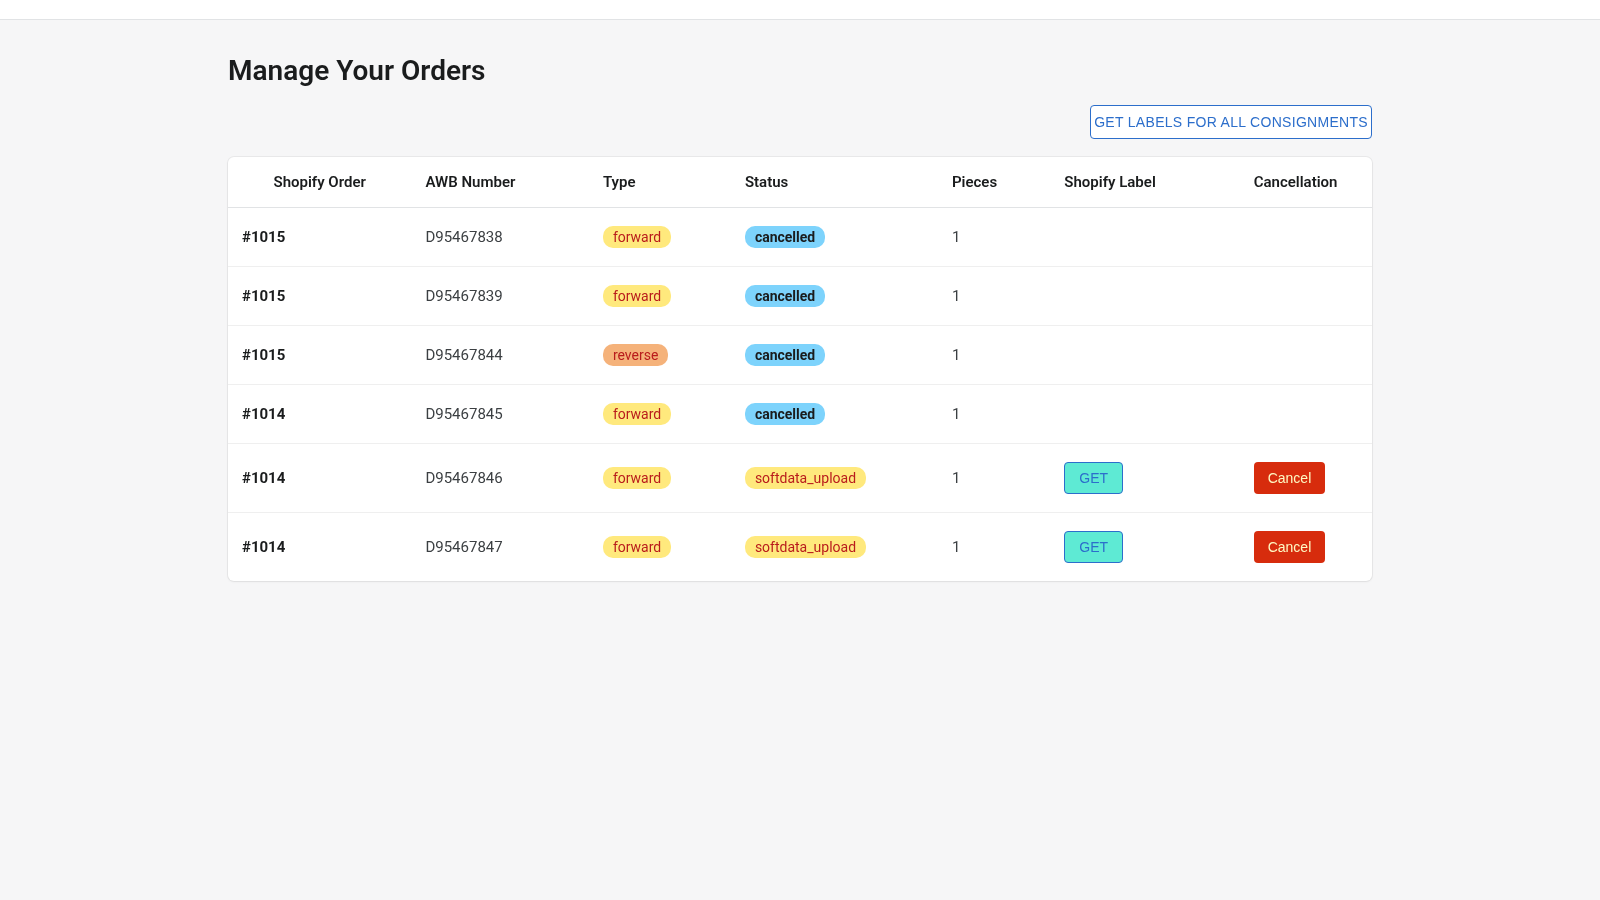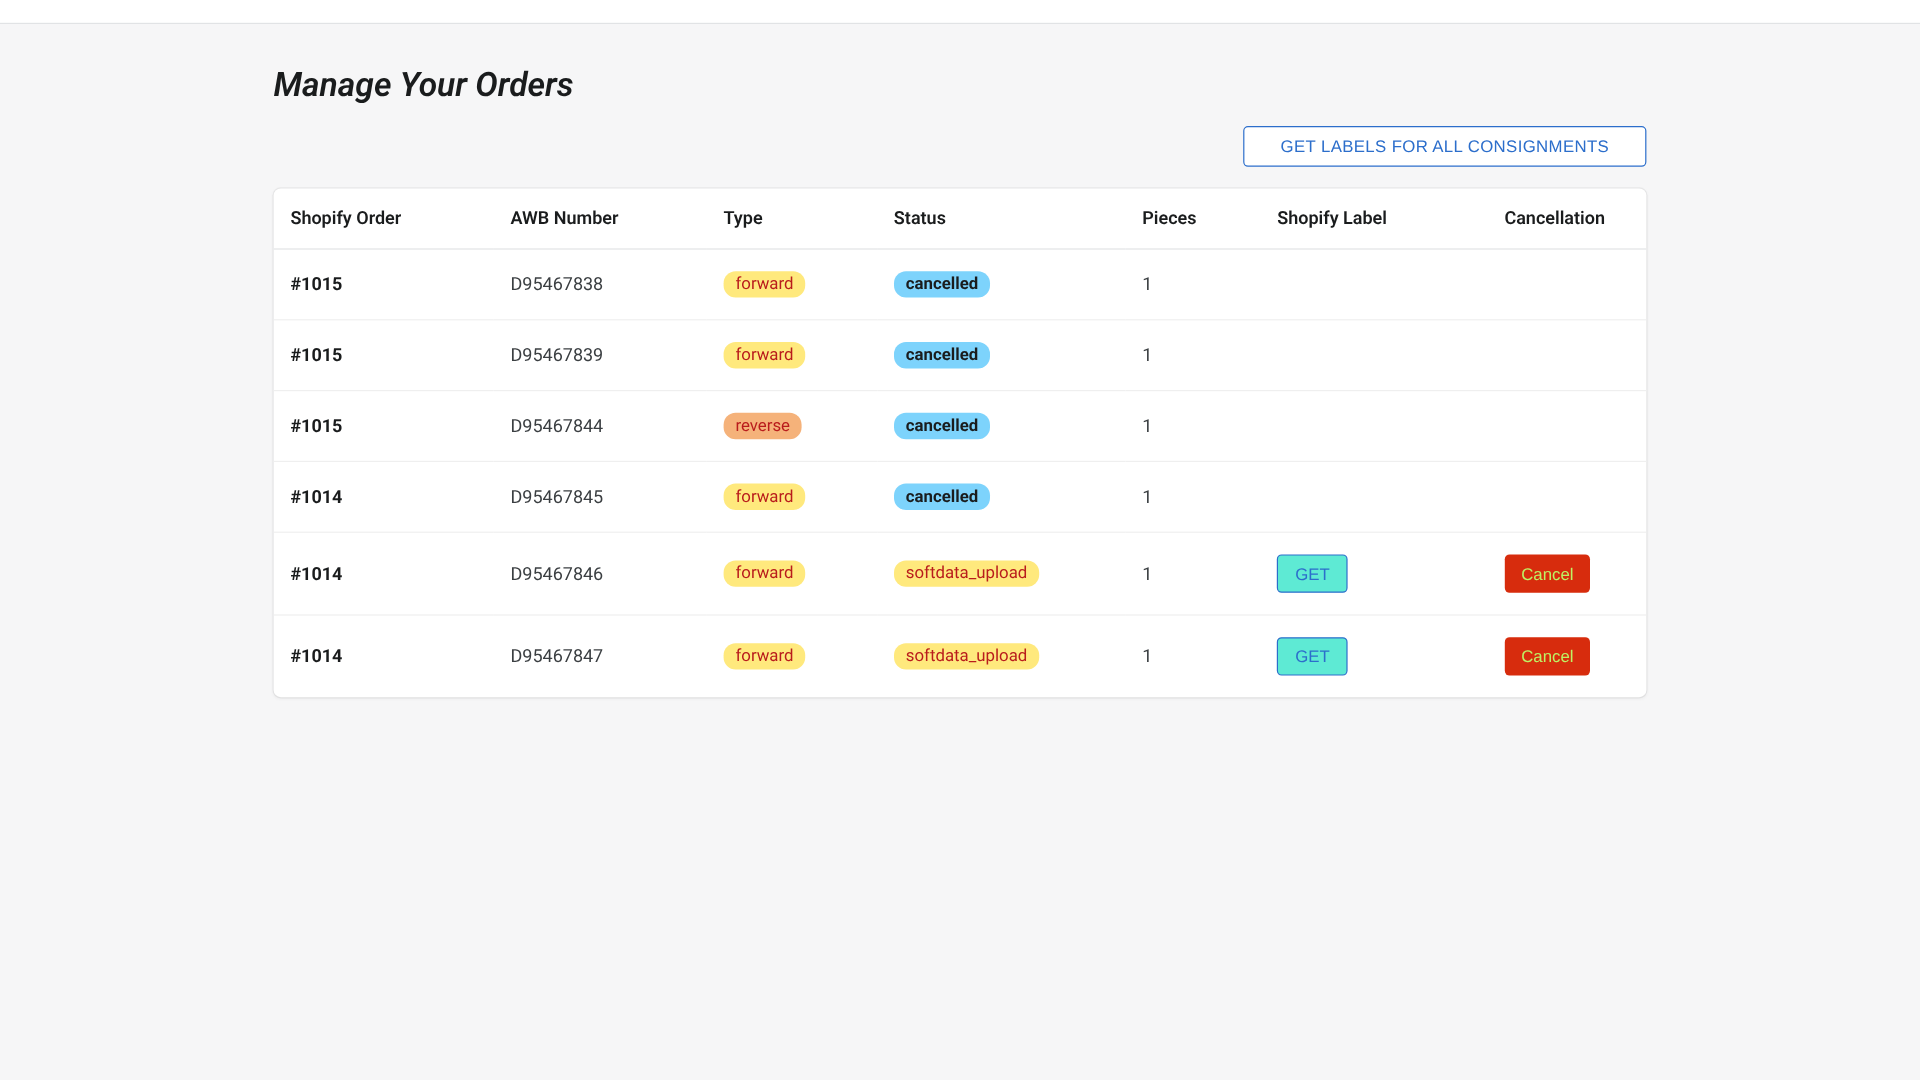--- a/index.html
+++ b/index.html
@@ -16,33 +16,32 @@
       border-bottom: 1px solid #e1e3e5;
     }
     .page-wrap {
       padding: 34px 228px 0 228px;
     }
     .page-title {
       font-size: 28px;
       font-weight: 600;
       color: #1a1c1d;
       margin-bottom: 18px;
-      font-style: italic;
     }
     .toolbar {
       display: flex;
       justify-content: flex-end;
       margin-bottom: 18px;
     }
     .btn-outline-primary {
       border: 1px solid #2c6ecb;
       color: #2c6ecb;
       background: #fff;
       border-radius: 4px;
-      padding: 8px 30px;
+      padding: 8px 3px;
       font-size: 14px;
       font-weight: 400;
       letter-spacing: 0.3px;
       cursor: pointer;
     }
     .card {
       background: #fff;
       border-radius: 6px;
       box-shadow: 0 0 0 1px rgba(0,0,0,0.05), 0 1px 3px rgba(0,0,0,0.05);
       overflow: hidden;
@@ -82,28 +81,28 @@
       border: 1px solid #2c6ecb;
       color: #2c6ecb;
       background: #5eead4;
       border-radius: 4px;
       padding: 7px 14px;
       font-size: 14px;
       cursor: pointer;
     }
     .btn-cancel {
       background: #d72c0d;
-      color: #bef264;
+      color: #fef9c3;
       border: none;
       border-radius: 4px;
       padding: 8px 14px;
       font-size: 14px;
       cursor: pointer;
     }
-    .col-order { width: 155px; }
+    .col-order { width: 155px; text-align: center; }
     .col-awb   { width: 150px; }
     .col-type  { width: 120px; }
     .col-status{ width: 175px; }
     .col-pieces{ width: 95px; }
     .col-label { width: 160px; }
     .col-cancel{ width: 110px; }
   </style>
 </head>
 <body>
 

